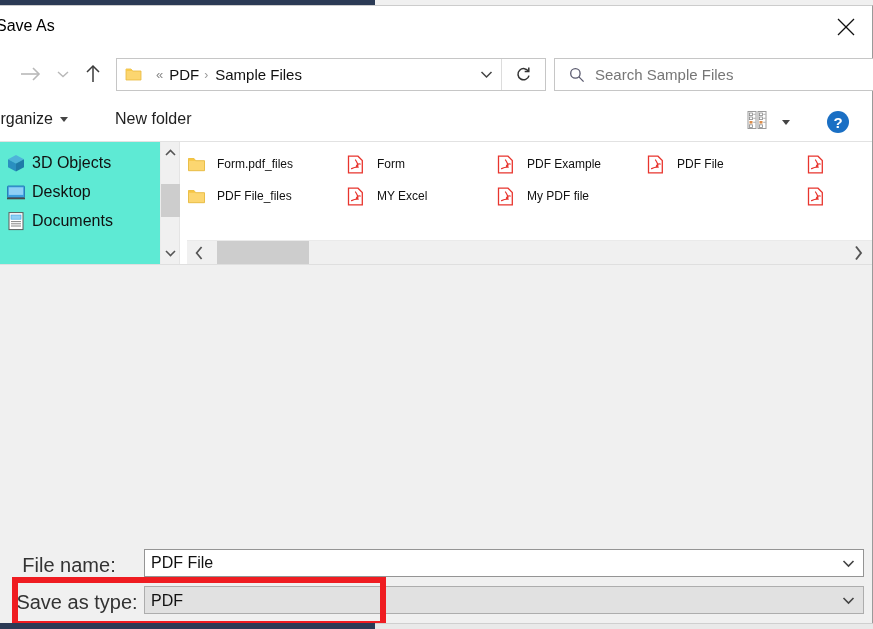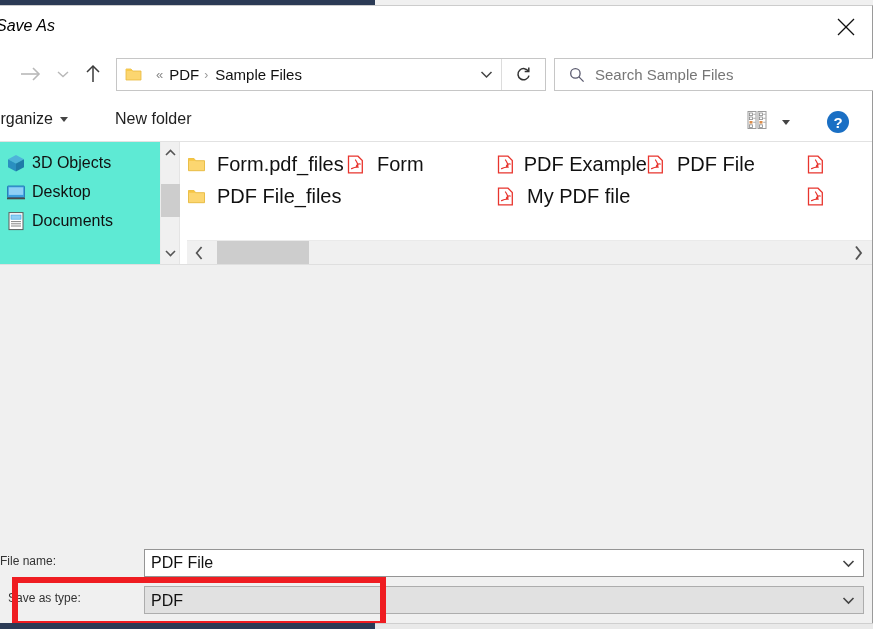--- a/index.html
+++ b/index.html
@@ -40,21 +40,20 @@
     background: #ffffff;
     border-top: 1px solid #cccccc;
     border-right: 1px solid #9a9a9a;
   }
 
   
   .titlebar {
     position: relative;
     height: 42px;
     background: #ffffff;
-    font-style: italic;
   }
   .title-text {
     position: absolute; left: -4px; top: 11px;
     font-size: 16px; color: #000000;
     white-space: nowrap;
   }
   .close-btn {
     position: absolute; right: 0; top: 0;
     width: 52px; height: 42px;
     display: flex; align-items: center; justify-content: center;
@@ -222,21 +221,21 @@
   .file-col { width: 150px; }
   .file-col.wide { width: 160px; }
   .file-col.narrow { width: 40px; }
   .file-item {
     display: flex; align-items: center;
     height: 32px;
     cursor: pointer;
   }
   .file-item .fi { width: 26px; display: flex; align-items: center; }
   .file-item .fn {
-    font-size: 20px; color: #111; white-space: nowrap;
+    font-size: 12px; color: #111; white-space: nowrap;
     margin-left: 4px;
   }
   .hscroll {
     position: absolute; left: 0; bottom: 0;
     width: 100%; height: 24px;
     background: #f0f0f0;
     border-top: 1px solid #eaeaea;
   }
   .hs-arrow {
     position: absolute; top: 0; height: 24px; width: 24px;
@@ -255,24 +254,24 @@
   
   .formpanel {
     position: relative;
     height: 100%;
     background: #f0f0f0;
     border-top: 1px solid #dfdfdf;
   }
 
   .lbl {
     position: absolute;
-    font-size: 12px;
+    font-size: 20px;
     color: #333;
     white-space: nowrap;
-    text-align: left;
+    text-align: center;
   }
   .lbl-filename { left: 0; top: 289px; width: 138px; }
   .lbl-savetype { left: 8px; top: 326px; width: 138px; }
 
   .combo {
     position: absolute;
     left: 144px;
     width: 720px;
     height: 28px;
     display: flex; align-items: center;
@@ -505,20 +504,29 @@
           <div class="file-col">
             <div class="file-item">
               <span class="fi">
                 <svg width="17" height="19" viewBox="0 0 17 19">
                   <path d="M1.5 1.2 h9.5 l4.3 4.3 v12.3 h-13.8 Z" fill="#ffffff" stroke="#e8352e" stroke-width="1.3"></path>
                   <path d="M8.5 5 c1.8 2.6 3.4 6 1.6 7 c-1.6 0.9 -0.6 -4 3.1 -3 M4.6 13.6 c2-1 4.5-1.6 6.6-1.4" fill="none" stroke="#e8352e" stroke-width="1.25" stroke-linecap="round"></path>
                 </svg>
               </span>
               <span class="fn">Form</span>
             </div>
+            <div class="file-item">
+              <span class="fi">
+                <svg width="17" height="19" viewBox="0 0 17 19">
+                  <path d="M1.5 1.2 h9.5 l4.3 4.3 v12.3 h-13.8 Z" fill="#ffffff" stroke="#e8352e" stroke-width="1.3"></path>
+                  <path d="M8.5 5 c1.8 2.6 3.4 6 1.6 7 c-1.6 0.9 -0.6 -4 3.1 -3 M4.6 13.6 c2-1 4.5-1.6 6.6-1.4" fill="none" stroke="#e8352e" stroke-width="1.25" stroke-linecap="round"></path>
+                </svg>
+              </span>
+              <span class="fn">MY Excel</span>
+            </div>
           </div>
 
           <div class="file-col">
             <div class="file-item">
               <span class="fi">
                 <svg width="17" height="19" viewBox="0 0 17 19">
                   <path d="M1.5 1.2 h9.5 l4.3 4.3 v12.3 h-13.8 Z" fill="#ffffff" stroke="#e8352e" stroke-width="1.3"></path>
                   <path d="M8.5 5 c1.8 2.6 3.4 6 1.6 7 c-1.6 0.9 -0.6 -4 3.1 -3 M4.6 13.6 c2-1 4.5-1.6 6.6-1.4" fill="none" stroke="#e8352e" stroke-width="1.25" stroke-linecap="round"></path>
                 </svg>
               </span>

